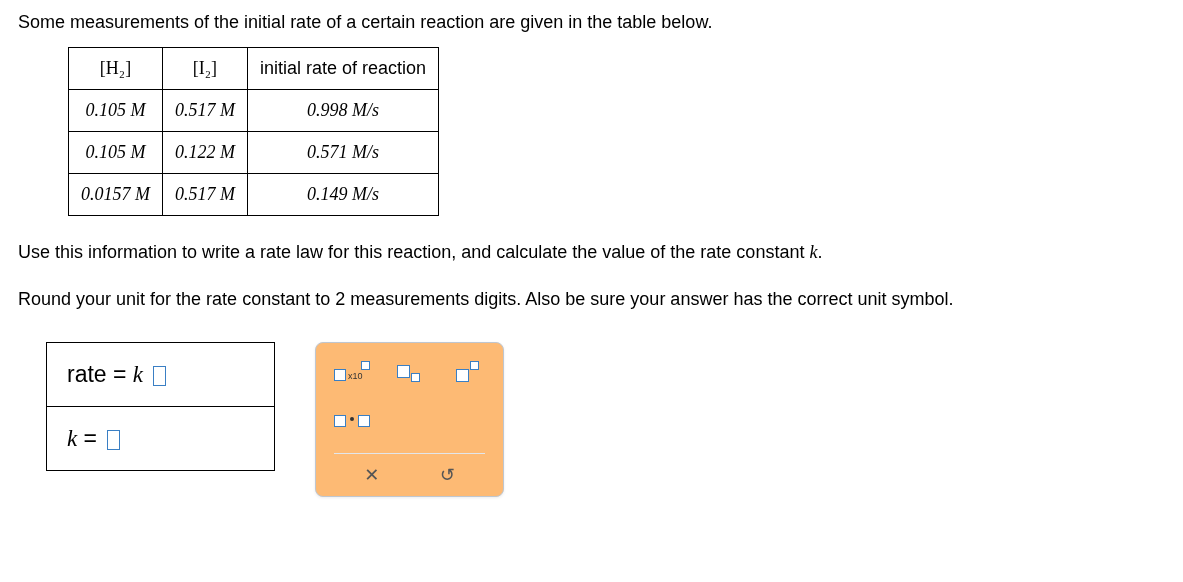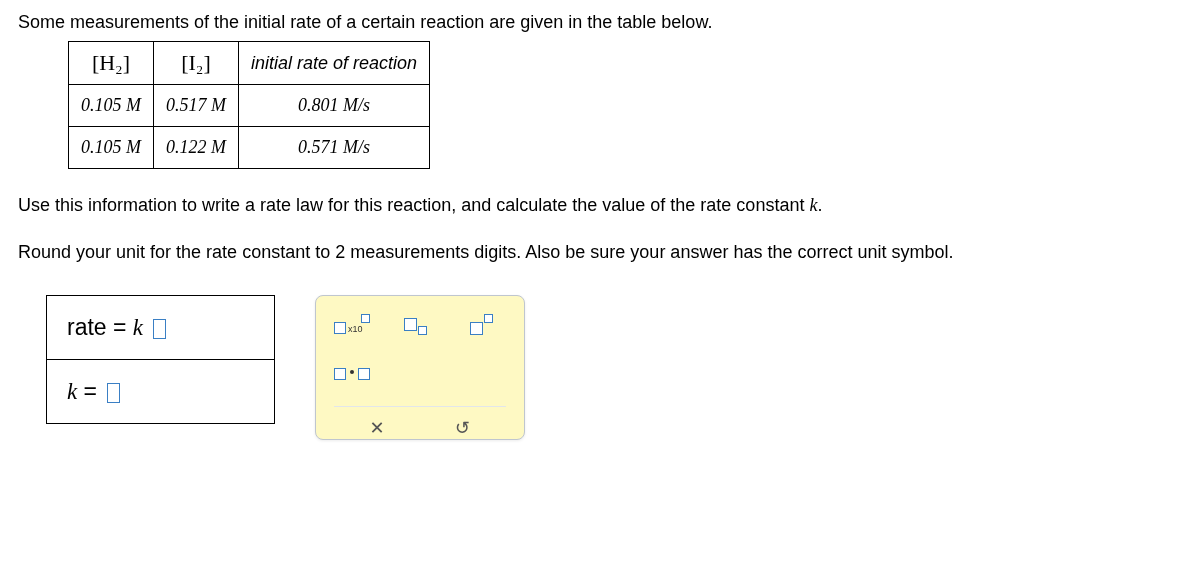--- a/index.html
+++ b/index.html
@@ -5,37 +5,37 @@
   * { box-sizing: border-box; }
   body {
     font-family: Arial, Helvetica, sans-serif;
     font-size: 18px;
     margin: 0;
     padding: 12px 18px;
     color: #000;
     background: #fff;
     width: 1183px;
   }
-  .intro { margin-bottom: 8px; }
+  .intro { margin-bottom: 14px; }
   .data-table {
     border-collapse: collapse;
     margin-left: 50px;
     margin-bottom: 22px;
   }
   .data-table th, .data-table td {
     border: 1.5px solid #000;
     padding: 8px 12px;
     text-align: center;
     font-weight: normal;
     font-size: 18px;
     height: 42px;
   }
   .data-table th { font-weight: normal; }
-  .hdr-rate { font-weight: bold; font-style: italic; }
-  .chem { font-family: 'Times New Roman', Times, serif; font-size: 22px; }
+  .hdr-rate { font-weight: bold; }
+  .chem { font-family: 'Times New Roman', Times, serif; font-size: 18px; }
   .italic { font-style: italic; font-family: 'Times New Roman', Times, serif; text-align: center; }
   .instr { margin: 18px 0 12px 0; line-height: 1.6; }
   .answer-area {
     display: flex;
     align-items: flex-start;
     gap: 40px;
     margin-top: 28px;
     margin-left: 28px;
   }
   .answer-table {
@@ -51,24 +51,24 @@
     display: inline-block;
     width: 13px;
     height: 20px;
     border: 1.3px solid #3a7fc4;
     vertical-align: middle;
     margin-left: 4px;
   }
   .palette {
     border: 1px solid #bfc6cf;
     border-radius: 8px;
-    padding: 14px 18px 0 18px;
+    padding: 14px 18px 10px 18px;
     box-shadow: 0 1px 3px rgba(0,0,0,0.08);
-    background: #fef9c3;
-    width: 210px;
+    background: #fdba74;
+    width: 189px;
   }
   .palette-row {
     display: flex;
     gap: 26px;
     margin-bottom: 16px;
     align-items: center;
   }
   .pal-btn {
     position: relative;
     width: 40px;
@@ -121,26 +121,31 @@
 <table class="data-table">
   <tbody>
       <tr>
     <th><span class="chem">[H₂]</span></th>
     <th><span class="chem">[I₂]</span></th>
     <th class="hdr-rate">initial rate of reaction</th>
   </tr>
   <tr>
     <td><span class="italic">0.105 M</span></td>
     <td><span class="italic">0.517 M</span></td>
-    <td><span class="italic">0.801 M/s</span></td>
+    <td><span class="italic">0.998 M/s</span></td>
   </tr>
   <tr>
     <td><span class="italic">0.105 M</span></td>
     <td><span class="italic">0.122 M</span></td>
     <td><span class="italic">0.571 M/s</span></td>
+  </tr>
+  <tr>
+    <td><span class="italic">0.0157 M</span></td>
+    <td><span class="italic">0.517 M</span></td>
+    <td><span class="italic">0.149 M/s</span></td>
   </tr>
 </tbody>
   </table>
 
 <div class="instr">
   <span>Use this information to write a rate law for this reaction, and calculate the value of the rate constant </span><span class="italic">k</span><span>.</span>
 </div>
 <div class="instr">
   <span>Round your unit for the rate constant to </span><span>2</span><span> measurements digits. Also be sure your answer has the correct unit symbol.</span>
 </div>

